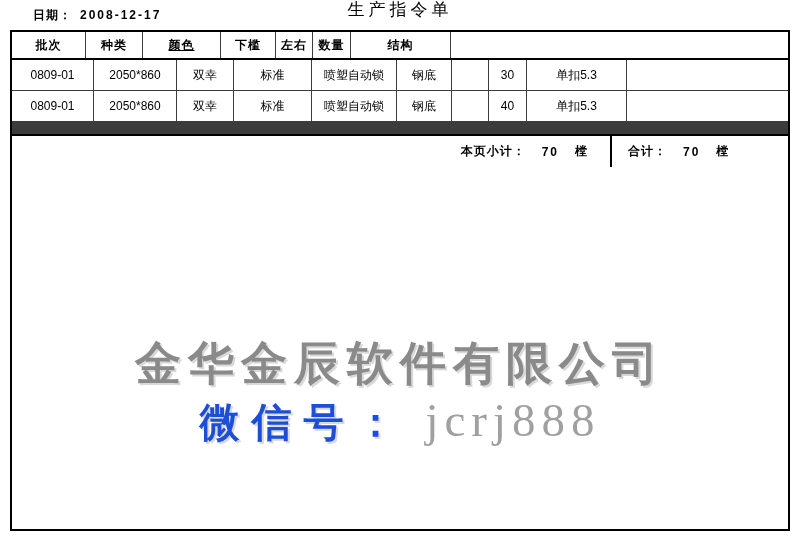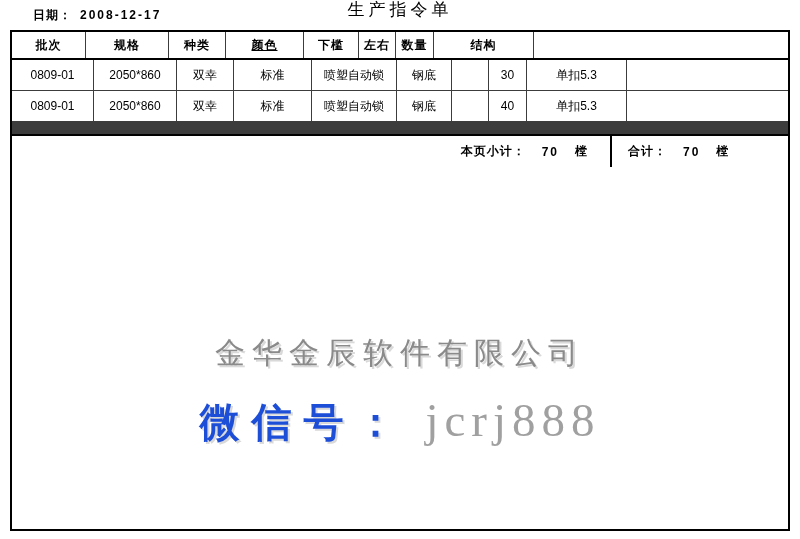--- a/index.html
+++ b/index.html
@@ -59,21 +59,21 @@
   .fcell.right{flex:1;padding-left:16px;}
   .fcell .num{margin:0 16px;letter-spacing:2px;}
   
   .watermark{
     position:absolute;left:0;right:0;top:0;bottom:0;
     pointer-events:none;z-index:5;
   }
   .wm1{
     position:absolute;top:333px;left:0;right:0;
     text-align:center;
-    font-size:30px;font-weight:normal;
+    font-size:46px;font-weight:bold;
     letter-spacing:7px;
     text-shadow:2px 2px 0 #d9d9d9;
   }
   .wm2{
     position:absolute;top:393px;left:0;right:0;
     text-align:center;
   }
   .wm2cjk{
     font-size:40px;font-weight:bold;letter-spacing:12px;
     text-shadow:2px 2px 0 #d9d9d9;
@@ -91,21 +91,20 @@
 
   <div class="date">
     <span>日期：</span><span class="val">2008-12-17</span>
   </div>
 
   <div class="title">生产指令单</div>
 
   <div class="table">
     <div class="row thead" id="thead">
         <div class="cell" style="width: 74px;">批次</div>
-        <div class="cell" style="width: 83px;">规格</div>
         <div class="cell" style="width: 57px;">种类</div>
         <div class="cell" style="width: 78px; text-decoration: underline;">颜色</div>
         <div class="cell" style="width: 55px;">下槛</div>
         <div class="cell" style="width: 37px;">左右</div>
         <div class="cell" style="width: 38px;">数量</div>
         <div class="cell" style="width: 100px;">结构</div>
       </div>
     <div id="tbody">
         <div class="row drow">
           <div class="cell" style="width: 82px;">0809-01</div>

